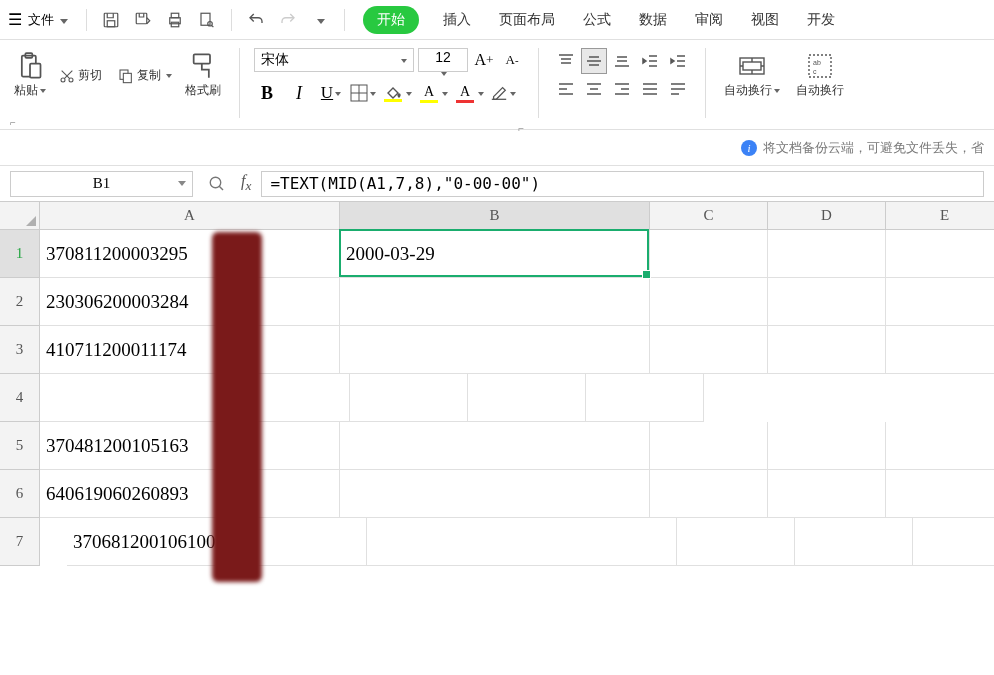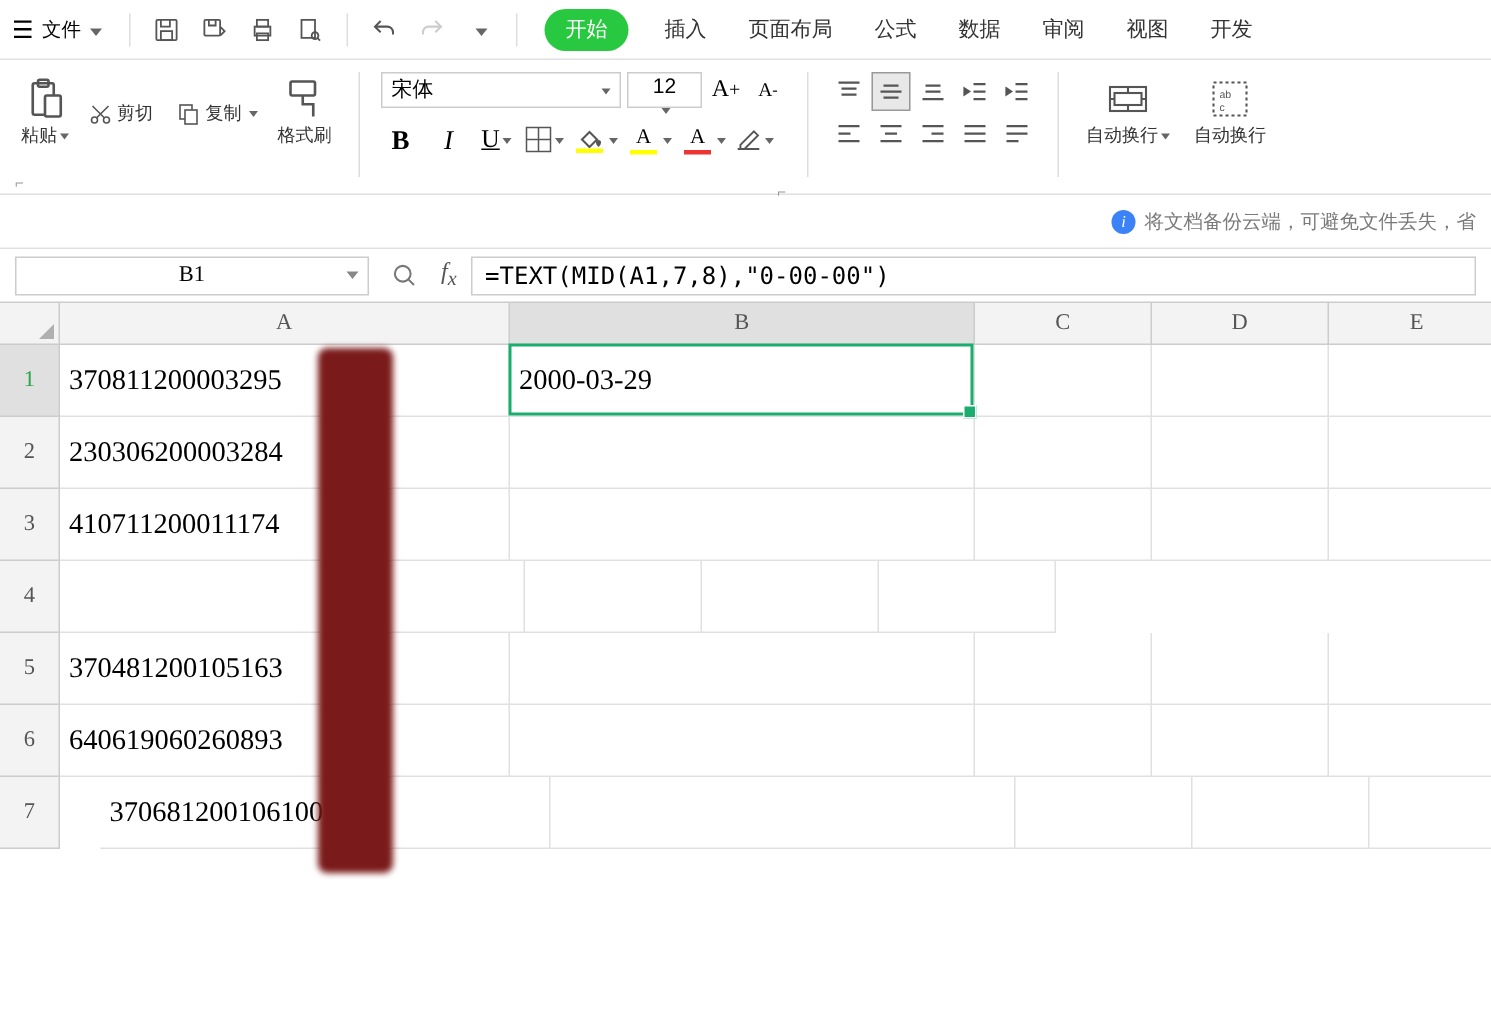--- a/index.html
+++ b/index.html
@@ -37,21 +37,21 @@
 .align-btn.active { border: 1px solid #999; background: #e8e8e8; }
 .align-btn svg { width: 18px; height: 18px; }
 
 .smalldrop::after { content: ""; display: inline-block; border-left: 3px solid transparent; border-right: 3px solid transparent; border-top: 4px solid #666; margin-left: 2px; vertical-align: middle; }
 .corner-launcher { position: absolute; bottom: 2px; font-size: 10px; color: #999; cursor: pointer; }
 
 .notice-bar { height: 36px; display: flex; align-items: center; justify-content: flex-end; padding: 0 10px; border-bottom: 1px solid #e0e0e0; color: #7a7a7a; font-size: 13px; gap: 6px; }
 .info-icon { width: 16px; height: 16px; border-radius: 50%; background: #3b82f6; color: #fff; display: flex; align-items: center; justify-content: center; font-size: 11px; font-style: italic; font-family: serif; }
 
 .formula-bar { height: 36px; display: flex; align-items: center; padding: 0 10px; border-bottom: 1px solid #ccc; gap: 10px; }
-.name-box { width: 236px; height: 26px; border: 1px solid #ccc; text-align: center; font-size: 15px; font-family: "SimSun", serif; display: flex; align-items: center; justify-content: center; position: relative; }
+.name-box { width: 183px; height: 26px; border: 1px solid #ccc; text-align: center; font-size: 15px; font-family: "SimSun", serif; display: flex; align-items: center; justify-content: center; position: relative; }
 .name-box::after { content: ""; position: absolute; right: 6px; border-left: 4px solid transparent; border-right: 4px solid transparent; border-top: 5px solid #888; }
 .fx-label { font-style: italic; font-family: serif; font-size: 16px; color: #555; }
 .formula-input { flex: 1; height: 26px; border: 1px solid #ccc; padding: 0 8px; font-size: 16px; font-family: "SimSun", monospace; display: flex; align-items: center; }
 
 .grid-area { position: relative; overflow: hidden; height: 473px; }
 .corner-cell { position: absolute; left: 0; top: 0; width: 40px; height: 28px; background: #f3f3f3; border-right: 1px solid #ccc; border-bottom: 1px solid #ccc; }
 .corner-cell::after { content: ""; position: absolute; right: 3px; bottom: 3px; border-left: 10px solid transparent; border-bottom: 10px solid #b0b0b0; }
 .col-headers { position: absolute; left: 40px; top: 0; height: 28px; display: flex; }
 .col-h { border-right: 1px solid #ccc; border-bottom: 1px solid #ccc; background: #f3f3f3; display: flex; align-items: center; justify-content: center; font-size: 15px; font-family: "SimSun", serif; color: #555; }
 .col-h.sel { background: #e0e0e0; }

